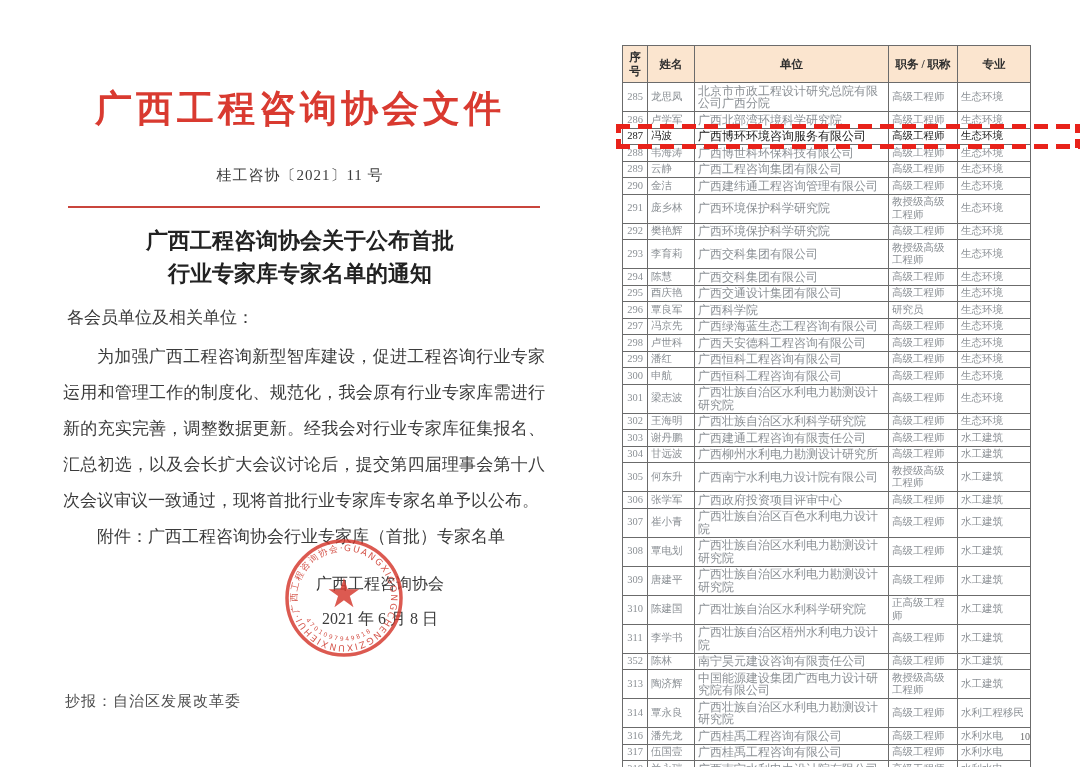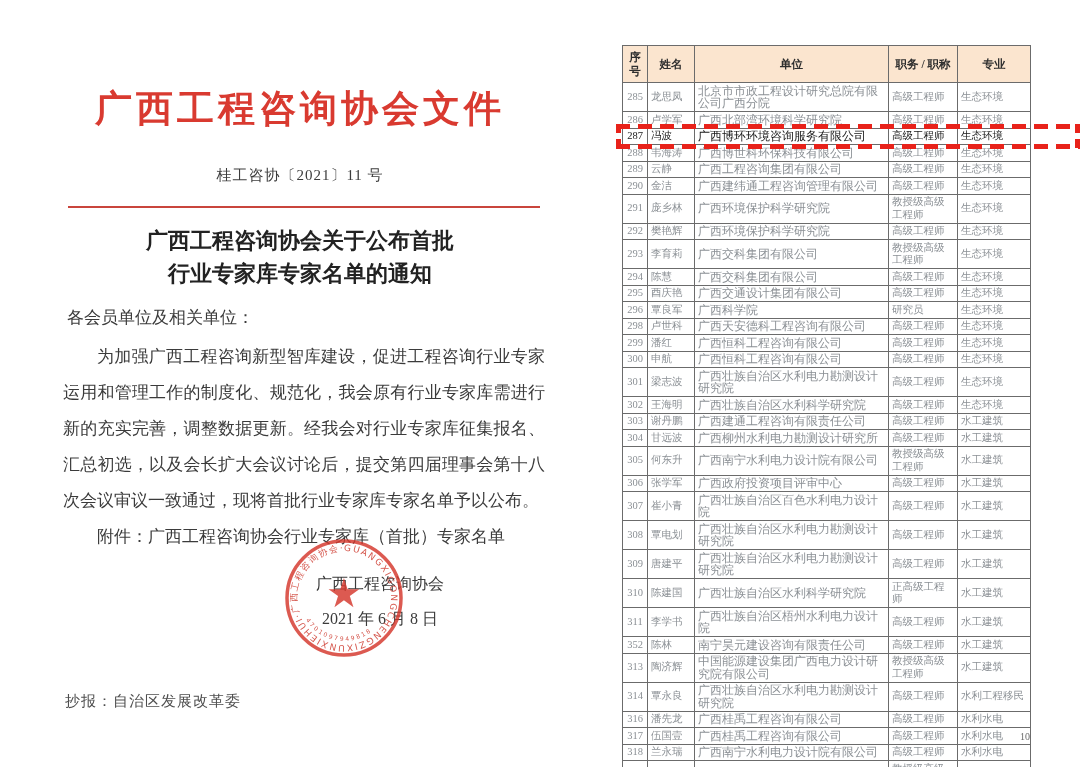--- a/index.html
+++ b/index.html
@@ -229,20 +229,27 @@
             <td>生态环境</td>
           </tr>
           <tr class="blurry">
             <td>296</td>
             <td>覃良军</td>
             <td>广西科学院</td>
             <td>研究员</td>
             <td>生态环境</td>
           </tr>
           <tr class="blurry">
+            <td>297</td>
+            <td>冯京先</td>
+            <td>广西绿海蓝生态工程咨询有限公司</td>
+            <td>高级工程师</td>
+            <td>生态环境</td>
+          </tr>
+          <tr class="blurry">
             <td>298</td>
             <td>卢世科</td>
             <td>广西天安德科工程咨询有限公司</td>
             <td>高级工程师</td>
             <td>生态环境</td>
           </tr>
           <tr class="blurry">
             <td>299</td>
             <td>潘红</td>
             <td>广西恒科工程咨询有限公司</td>

